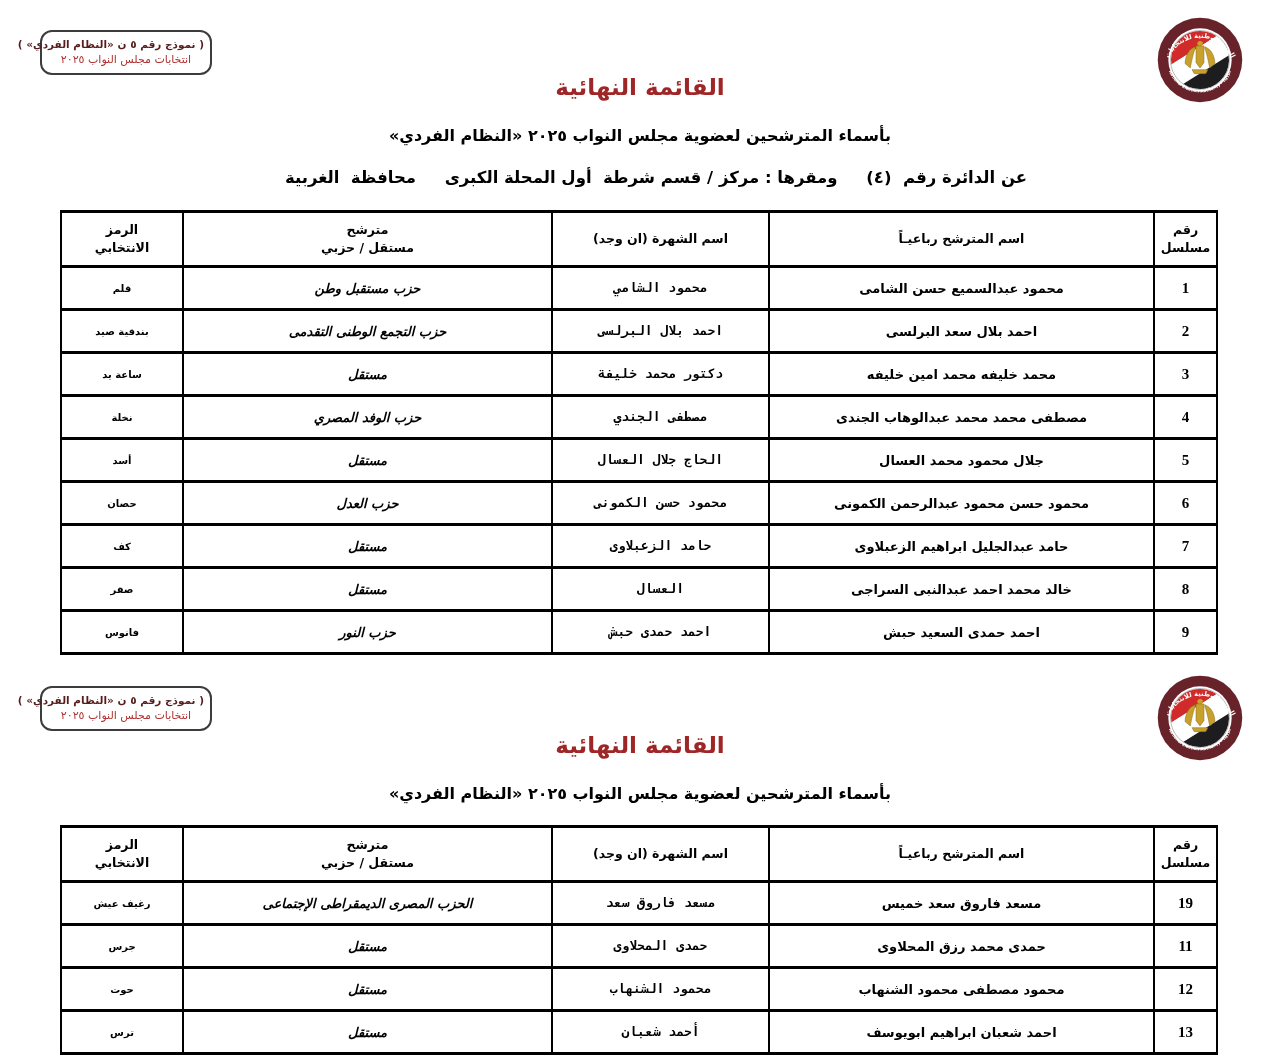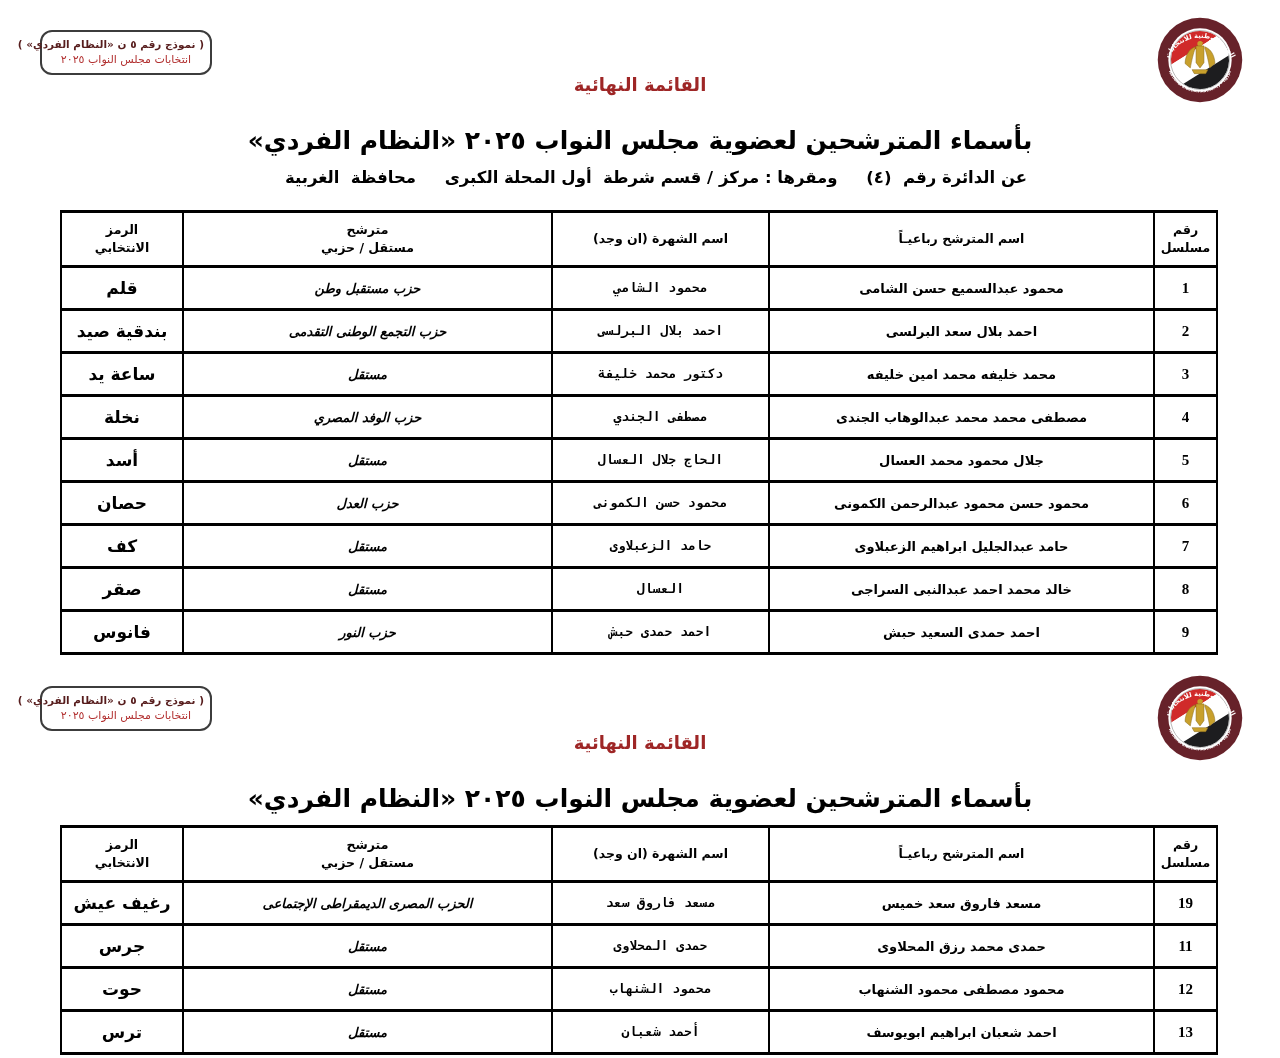--- a/index.html
+++ b/index.html
@@ -32,27 +32,27 @@
   .stamp .l1{font-size:10.5px;font-weight:bold;color:#571d1d;line-height:1.5;white-space:nowrap;}
   .stamp .l2{font-size:11px;font-weight:normal;color:#b23030;line-height:1.3;white-space:nowrap;}
 
   
   .logo{position:absolute;right:36px;width:88px;height:88px;}
   #sec1 .logo{top:16px;}
   #sec2 .logo{top:16px;}
 
   .title{
     position:absolute;left:0;right:0;text-align:center;
-    font-size:18px;font-weight:bold;color:#9e2626;
+    font-size:23px;font-weight:bold;color:#9e2626;
   }
   #sec1 .title{top:74px;}
   #sec2 .title{top:74px;}
   .subtitle{
     position:absolute;left:0;right:0;text-align:center;
-    font-size:25px;font-weight:bold;color:#000;
+    font-size:16px;font-weight:bold;color:#000;
   }
   #sec1 .subtitle{top:126px;}
   #sec2 .subtitle{top:126px;}
   .district{
     position:absolute;left:0;right:0;text-align:center;
     font-size:16.5px;font-weight:bold;color:#000;
     white-space:pre-wrap;
     margin-left:32px;
   }
   #sec1 .district{top:168px;}
@@ -74,21 +74,21 @@
     padding:0 4px;
     overflow:hidden;
   }
   table.cands thead tr{height:55px;}
   table.cands tbody tr{height:43px;}
   th .h{font-size:12.5px;line-height:1.45;}
   td.c-serial{font-family:"Liberation Serif","DejaVu Serif",serif;font-size:15px;}
   td.c-name{font-size:13px;}
   td.c-fame{font-size:13px;font-family:Liberation Mono, monospace;}
   td.c-party{font-size:13px;font-style:italic;}
-  td.c-symbol{font-size:17px;}
+  td.c-symbol{font-size:10px;}
 </style>
 </head>
 <body>
 
 <div class="sheet">
 
   <div class="section" id="sec1">
 
     <div class="stamp">
       <div class="l1">( نموذج رقم ٥ ن «النظام الفردي» )</div>

